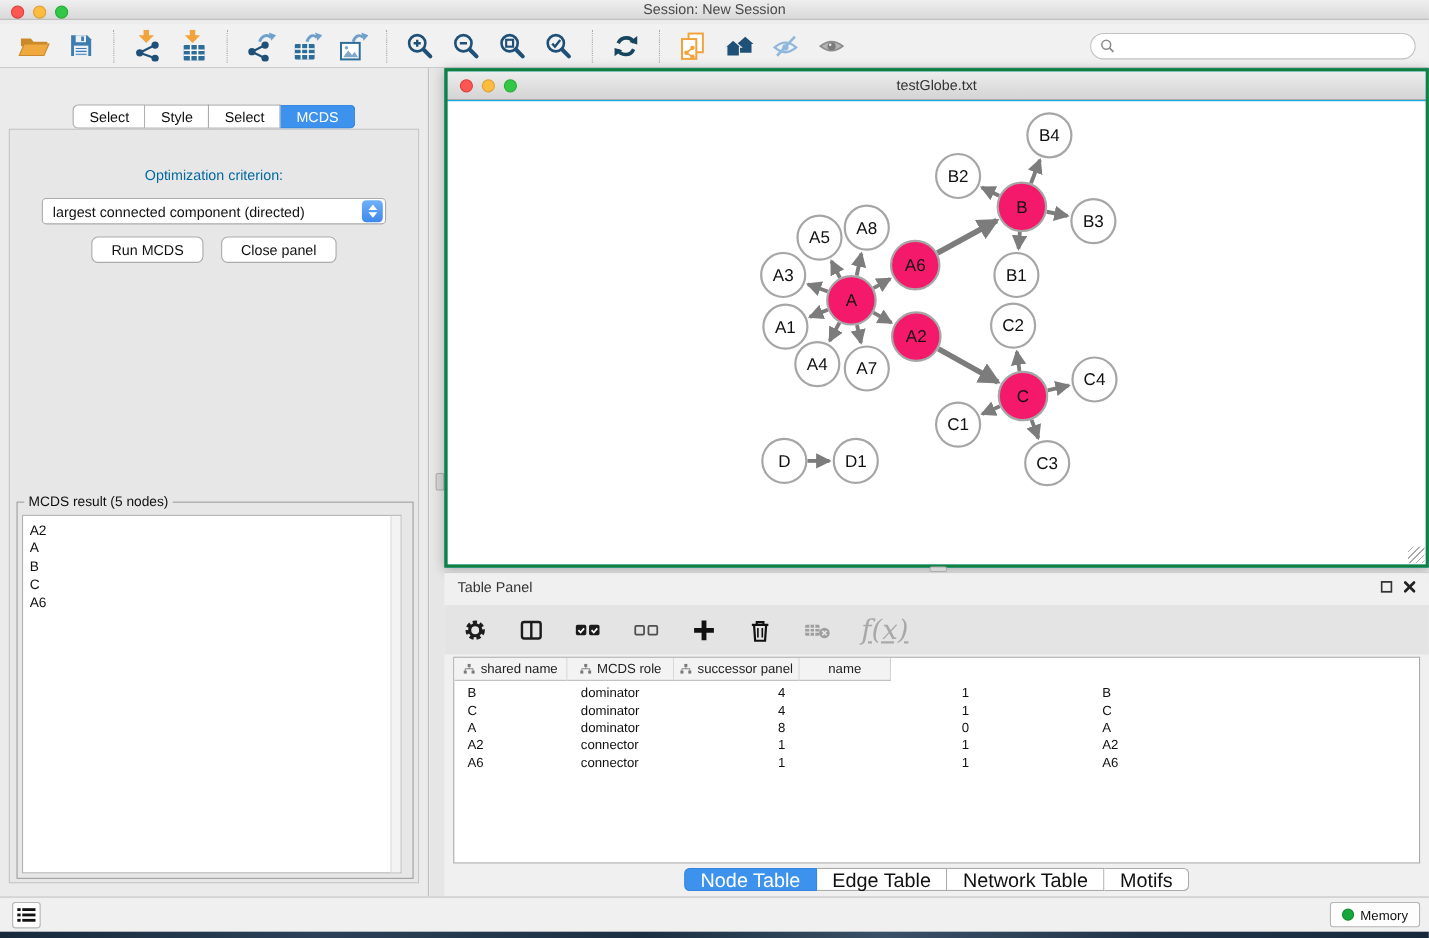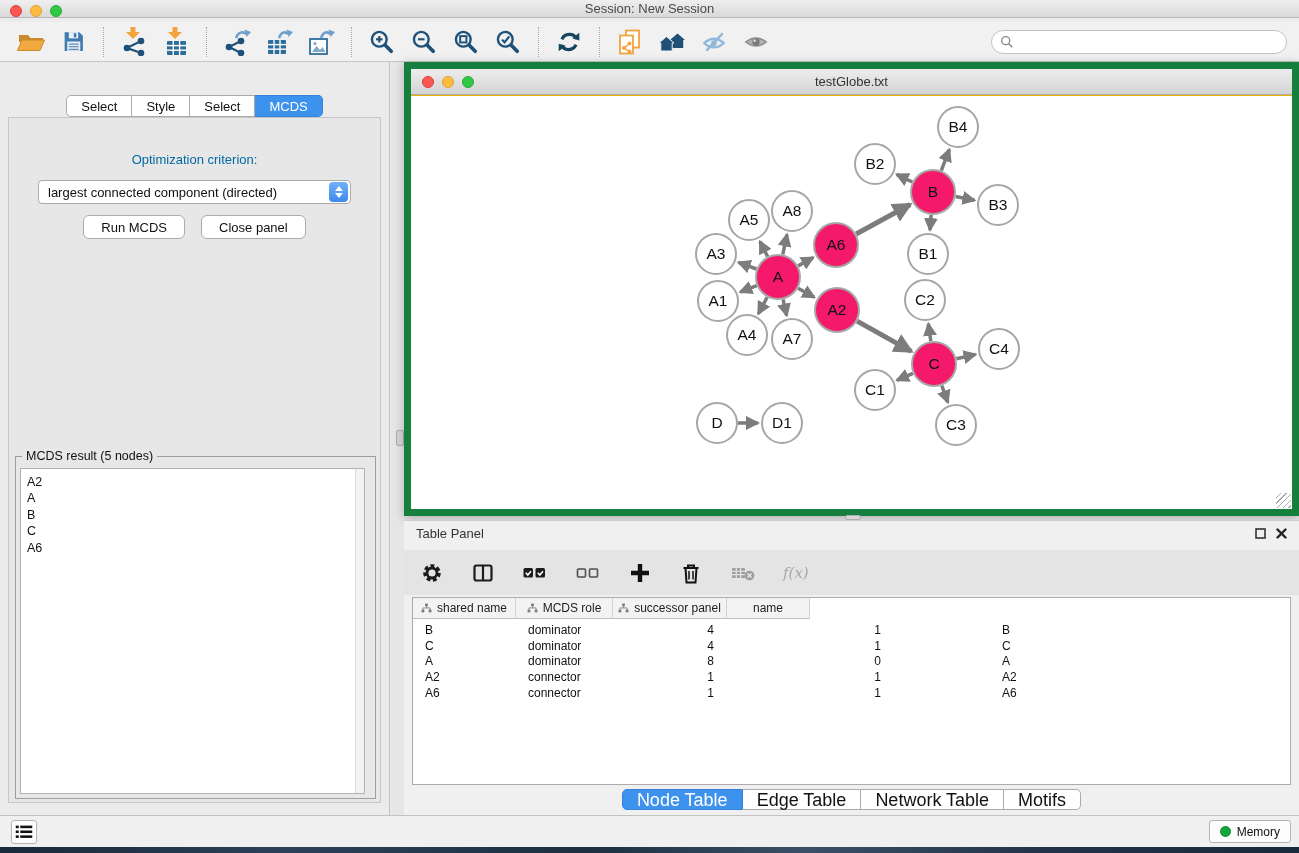--- a/index.html
+++ b/index.html
@@ -71,36 +71,36 @@
 
   
   .v-divider-handle { position:absolute; left:396px; top:430px; width:8px; height:16px;
     background:#D6D6D6; border:1px solid #ADADAD; border-radius:2px; }
   .h-divider-handle { position:absolute; left:845px; top:515px; width:16px; height:5px;
     background:#D6D6D6; border:1px solid #ADADAD; border-radius:2px; }
 
   
   .mdi { position:absolute; left:391px; top:62px; right:0; bottom:38px; background:#E6E6E6; }
   .net-frame { position:absolute; left:404px; top:62px; width:895px; height:454px;
-    border:7px solid #15803d; background:#eab308; box-shadow:0 2px 10px rgba(0,0,0,0.25); }
+    border:3px solid #15803d; background:#0ea5e9; box-shadow:0 2px 10px rgba(0,0,0,0.25); }
   .nf-title { position:absolute; left:0; top:0; right:0; height:26px;
     background:linear-gradient(#EDEDED,#D4D4D4); border-bottom:1px solid #ACACAC; }
   .nf-title .lights { top:7px; left:11px; }
   .nf-title .title-text { line-height:26px; color:#333; }
   .nf-canvas { position:absolute; left:0; top:27px; right:0; bottom:0; background:#fff; overflow:hidden; }
   .grip { position:absolute; right:1px; bottom:1px; width:15px; height:15px;
     background:repeating-linear-gradient(135deg, transparent 0 3px, #ABABAB 3px 4px); }
 
   
   .table-panel { position:absolute; left:404px; top:520px; right:0; bottom:38px;
     background:#F0F0F0; border-top:1px solid #CFCFCF; }
   .tp-header { height:25px; display:flex; align-items:center; padding:0 12px; }
   .tp-toolbar { position:absolute; left:0; right:0; top:29px; height:45px;
     background:#E4E4E4; display:flex; align-items:center; padding-left:16px; gap:27px; }
-  .fx { font-family:"DejaVu Serif", serif; font-style:italic; font-size:15px; color:#A8A8A8; }
+  .fx { font-family:"DejaVu Serif", serif; font-style:italic; font-size:25px; color:#A8A8A8;text-decoration:underline; }
   .tp-table { position:absolute; left:8px; right:8px; top:76px; bottom:30px;
     background:#fff; border:1px solid #ABABAB; overflow:hidden; }
   .thead { display:flex; height:21px; }
   .th { display:flex; align-items:center; justify-content:center; gap:5px;
     background:#F3F3F3; border-right:1px solid #D2D2D2; border-bottom:1px solid #BDBDBD;
     font-size:12px; color:#222; height:21px; }
   .th-fill { flex:1; background:#fff; }
   .tbody { padding-top:3px; }
   .tr { display:flex; height:15.8px; align-items:center; font-size:12px; color:#111; }
   .td { overflow:hidden; white-space:nowrap; }

